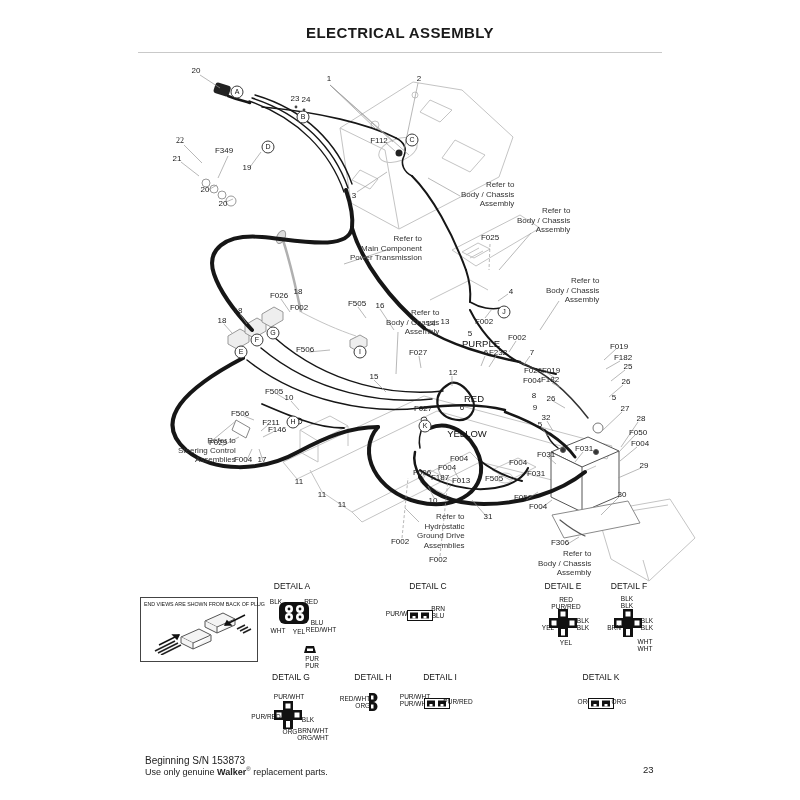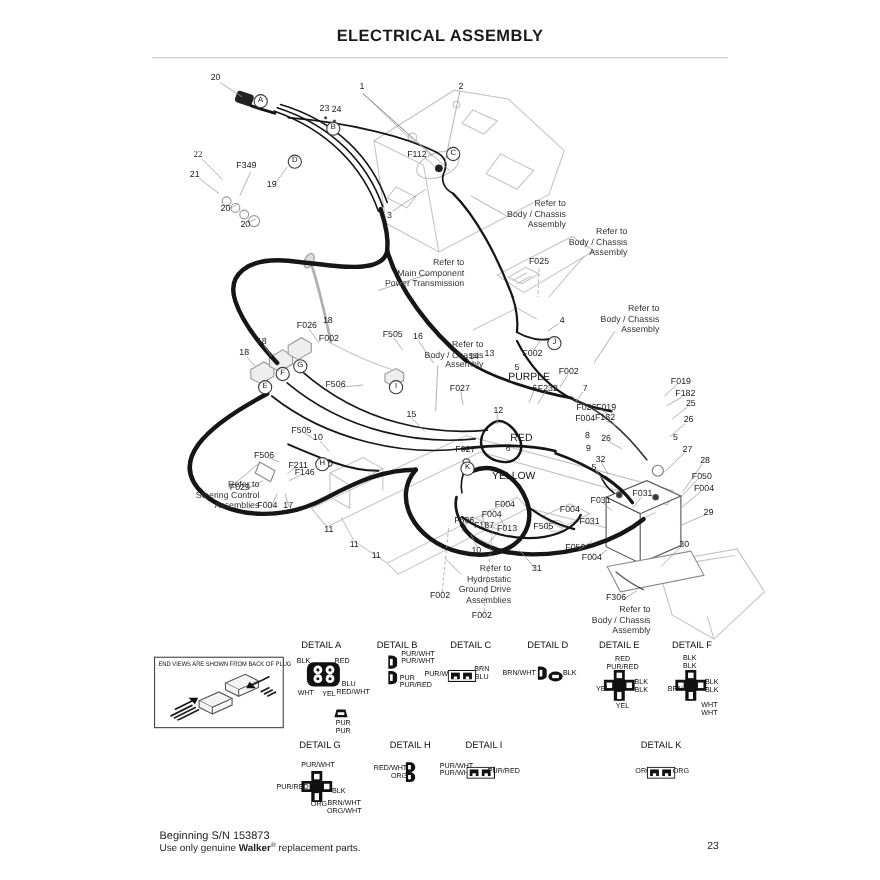--- a/index.html
+++ b/index.html
@@ -398,70 +398,36 @@
     <div class="dg" style="left:50px;top:60px">
       <svg width="16" height="10">
           <path d="M2,9 L4,2 h8 l2,7 z" fill="#111"></path>
           <rect x="5" y="4.5" width="6" height="2.5" fill="#fff"></rect>
         </svg>
     </div>
     <div class="dl" style="left:60px;top:78px">PUR</div>
     <div class="dl" style="left:60px;top:85px">PUR</div>
   </div>
 
-  <div class="detail" style="left:325px;top:580px;width:80px;height:55px">
-    <div class="d-title" style="left:36px;top:6px">DETAIL B</div>
-    <div class="dg" style="left:26px;top:15px">
-      <svg width="10" height="14">
-          <path d="M2,1 h3 a6,6 0 0 1 0,12 h-3 z" fill="#111"></path>
-          <rect x="3.5" y="4" width="2.5" height="6" fill="#fff"></rect>
-        </svg>
-    </div>
-    <div class="dl" style="left:55px;top:18px"><span>PUR/WHT</span><br><span>PUR/WHT</span></div>
-    <div class="dg" style="left:26px;top:29px">
-      <svg width="10" height="14">
-          <path d="M2,1 h3 a6,6 0 0 1 0,12 h-3 z" fill="#111"></path>
-          <rect x="3.5" y="4" width="2.5" height="6" fill="#fff"></rect>
-        </svg>
-    </div>
-    <div class="dl" style="left:53px;top:40px;text-align:left"><span>PUR</span><br><span>PUR/RED</span></div>
-  </div>
 
   <div class="detail" style="left:380px;top:580px;width:110px;height:45px">
     <div class="d-title" style="left:48px;top:6px">DETAIL C</div>
     <div class="dl" style="left:21px;top:33px">PUR/WHT</div>
     <div class="dg" style="left:27px;top:27px">
       <svg width="26" height="11">
           <rect x="0.5" y="0.5" width="25" height="10" fill="#fff" stroke="#111"></rect>
         <rect x="3" y="2.5" width="8" height="6" fill="#111"></rect>
           <rect x="14" y="2.5" width="8" height="6" fill="#111"></rect>
         <rect x="5.5" y="6" width="3" height="2.5" fill="#fff"></rect>
           <rect x="16.5" y="6" width="3" height="2.5" fill="#fff"></rect>
         </svg>
     </div>
     <div class="dl" style="left:58px;top:32px"><span>BRN</span><br><span>BLU</span></div>
   </div>
 
-  <div class="detail" style="left:455px;top:580px;width:95px;height:45px">
-    <div class="d-title" style="left:43px;top:6px">DETAIL D</div>
-    <div class="dl" style="left:17px;top:32px">BRN/WHT</div>
-    <div class="dg" style="left:32px;top:25px">
-      <svg width="10" height="14">
-          <path d="M2,1 h3 a6,6 0 0 1 0,12 h-3 z" fill="#111"></path>
-          <rect x="3.5" y="4" width="2.5" height="6" fill="#fff"></rect>
-        </svg>
-    </div>
-    <div class="dg" style="left:43px;top:27px">
-      <svg width="14" height="10">
-          <ellipse cx="7" cy="5" rx="6.5" ry="4.5" fill="#111"></ellipse>
-          <rect x="4" y="3.5" width="6" height="3" fill="#fff"></rect>
-        </svg>
-    </div>
-    <div class="dl" style="left:63px;top:32px">BLK</div>
-  </div>
 
   <div class="detail" style="left:596px;top:580px;width:78px;height:78px">
     <div class="d-title" style="left:33px;top:6px">DETAIL F</div>
     <div class="dl" style="left:31px;top:22px"><span>BLK</span><br><span>BLK</span></div>
     <div class="dg" style="left:17px;top:28px">
       <svg width="30" height="30">
           <path d="M10,1 h10 v9 h9 v10 h-9 v9 h-10 v-9 h-9 v-10 h9 z" fill="#111"></path>
         <rect x="12.5" y="3.5" width="5" height="5" fill="#fff"></rect>
           <rect x="3.5" y="12.5" width="5" height="5" fill="#fff"></rect>
         <rect x="21.5" y="12.5" width="5" height="5" fill="#fff"></rect>

